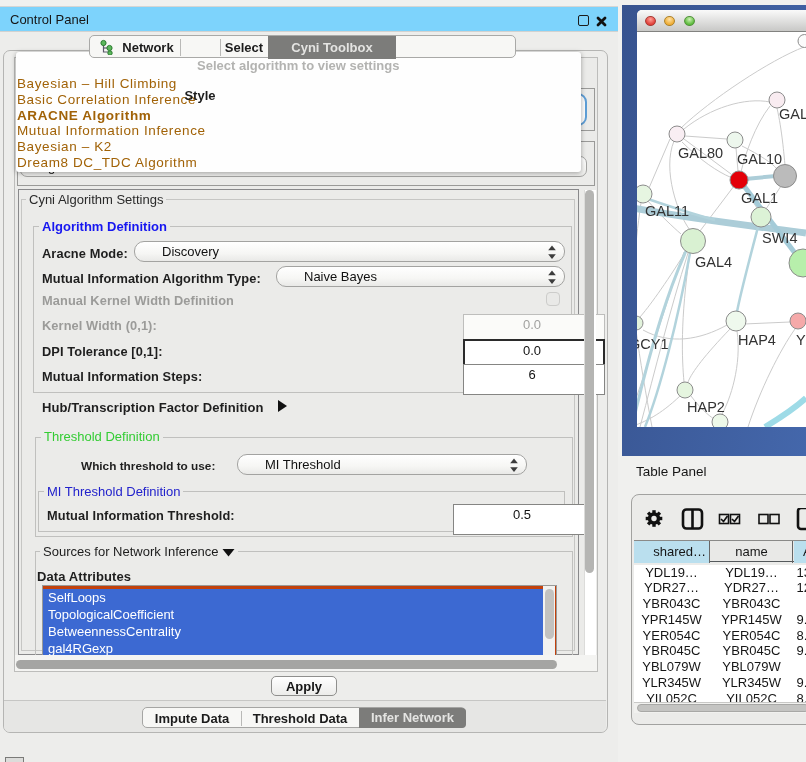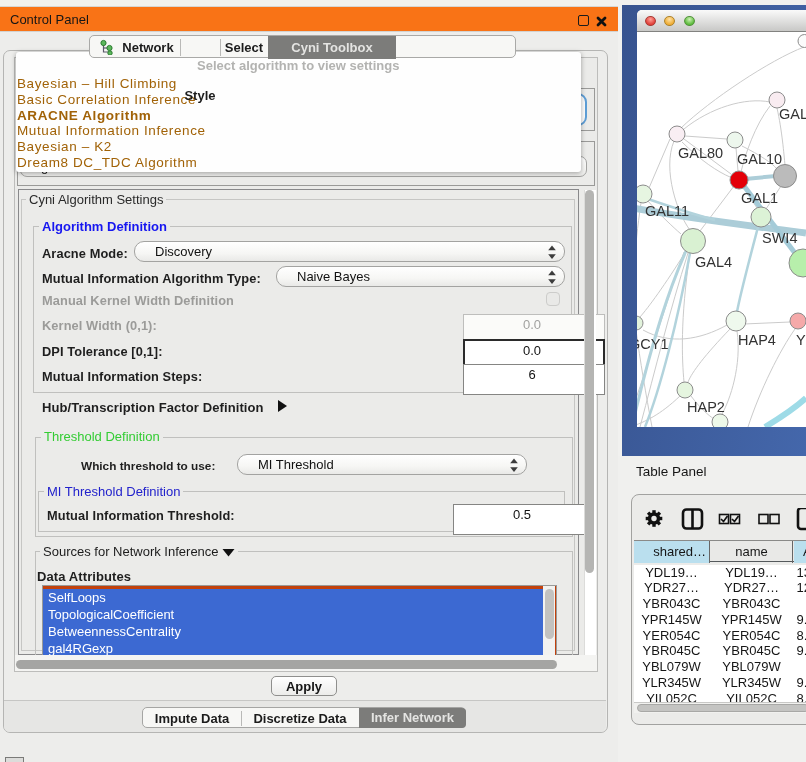--- a/index.html
+++ b/index.html
@@ -1,31 +1,31 @@
 <!DOCTYPE html>
 <html><head><meta charset="utf-8">
 <style>
 *{margin:0;padding:0;box-sizing:border-box;}
 html,body{width:806px;height:762px;overflow:hidden;background:#f1f1ef;font-family:"Liberation Sans",sans-serif;}
 .abs{position:absolute;}
 .lbl{position:absolute;font-size:12.8px;letter-spacing:0.1px;font-weight:bold;color:#1e1e1e;white-space:nowrap;}
 .dis{color:#9b9b99;}
-.combo{position:absolute;height:21px;border:1px solid #a3a3a1;border-radius:10px;background:linear-gradient(#ffffff,#f6f6f4 60%,#e9e9e7);font-size:13px;color:#111;line-height:19px;padding-left:20px;white-space:nowrap;}
+.combo{position:absolute;height:21px;border:1px solid #a3a3a1;border-radius:10px;background:linear-gradient(#ffffff,#f6f6f4 60%,#e9e9e7);font-size:13px;color:#111;line-height:19px;padding-left:27px;white-space:nowrap;}
 .arr{position:absolute;right:7px;top:0;width:10px;height:21px;}
 .field{position:absolute;height:31px;border:1px solid #858583;background:#fff;font-size:13px;color:#111;text-align:center;padding:0 8px 0 4px;line-height:19px;margin-left:36px;}
 .grp{position:absolute;border:1px solid #c0c0be;}
 .gtitle{position:absolute;font-size:13px;background:#ebebe9;padding:0 3px;white-space:nowrap;line-height:13px;}
 .tabtxt{font-size:13px;font-weight:bold;color:#1c1c1c;line-height:23px;text-align:center;position:absolute;top:0;height:23px;}
 .seltab{background:#7c7c7a;color:#e4e4e2;}
 .sep{position:absolute;top:3px;width:1px;height:17px;background:#b9b9b7;}
 </style></head>
 <body>
 
 <div class="abs" style="left:0;top:32px;width:618px;height:730px;background:#ededeb;"></div>
-<div class="abs" style="left:0;top:6px;width:618px;height:26px;background:#f97316;border-top:1px solid #d6d6d4;border-bottom:1px solid #d2d2d0;">
+<div class="abs" style="left:0;top:6px;width:618px;height:26px;background:#7dd3fc;border-top:1px solid #d6d6d4;border-bottom:1px solid #d2d2d0;">
   <span style="position:absolute;left:10px;top:5px;font-size:13px;color:#161616;">Control Panel</span>
   <span class="abs" style="left:578px;top:8px;width:11px;height:11px;border:1.6px solid #1c1c1c;border-radius:2px;"></span>
   <svg class="abs" style="left:596px;top:8.5px;" width="11" height="11" viewBox="0 0 11 11">
       <path d="M2 2 L9 9 M9 2 L2 9" stroke="#111" stroke-width="2.8" stroke-linecap="round"></path>
     </svg>
 </div>
 
 <div class="abs" style="left:2.5px;top:50px;width:605px;height:683px;border:1px solid #b5b5b3;border-radius:7px;"></div>
 <div class="abs" style="left:4px;top:700px;width:602px;height:32px;background:#e6e6e4;border-top:1px solid #c6c6c4;border-radius:0 0 6px 6px;"></div>
 
@@ -104,21 +104,21 @@
 <div class="abs" style="left:16px;top:659.5px;width:541px;height:9px;background:#a5a5a3;border-radius:4.5px;"></div>
 
 <div class="abs" style="left:583.5px;top:189.6px;width:12px;height:465px;background:#fff;border-left:1px solid #dcdcda;"></div>
 <div class="abs" style="left:585px;top:190px;width:9px;height:383px;background:#b5b5b3;border-radius:4.5px;"></div>
 
 <div class="abs" style="left:271px;top:675.5px;width:66px;height:20px;border:1px solid #8f8f8d;border-radius:5px;background:linear-gradient(#ffffff,#ececea);text-align:center;font-size:13px;font-weight:bold;line-height:19px;color:#161616;">Apply</div>
 
 <div class="abs" style="left:142px;top:707px;width:324px;height:21px;background:#f7f7f5;border:1px solid #a5a5a3;border-radius:5px;">
   <span class="tabtxt" style="left:0;width:98px;height:21px;line-height:21px;">Impute Data</span>
   <span class="sep" style="left:98px;height:15px;"></span>
-  <span class="tabtxt" style="left:98px;width:118px;height:21px;line-height:21px;">Discretize Data</span>
+  <span class="tabtxt" style="left:98px;width:118px;height:21px;line-height:21px;">Threshold Data</span>
   <span class="tabtxt seltab" style="left:216px;width:107px;height:19.5px;line-height:20px;border-radius:0 4px 4px 0;">Infer Network</span>
 </div>
 
 <div class="abs" style="left:16px;top:52px;width:564.5px;height:119.5px;background:#fefefe;border-radius:3px;box-shadow:0 1px 5px rgba(0,0,0,0.35);"></div>
 <div class="abs" style="left:16px;top:58px;width:564.5px;text-align:center;font-size:13px;font-weight:bold;color:#b3b3b1;">Select algorithm to view settings</div>
 <div class="abs" style="left:17px;top:76px;font-size:13.5px;letter-spacing:0.6px;color:#a16207;line-height:15.8px;white-space:nowrap;">
 Bayesian – Hill Climbing<br>
 Basic Correlation Inference<br>
 <b>ARACNE Algorithm</b><br>
 Mutual Information Inference<br>

